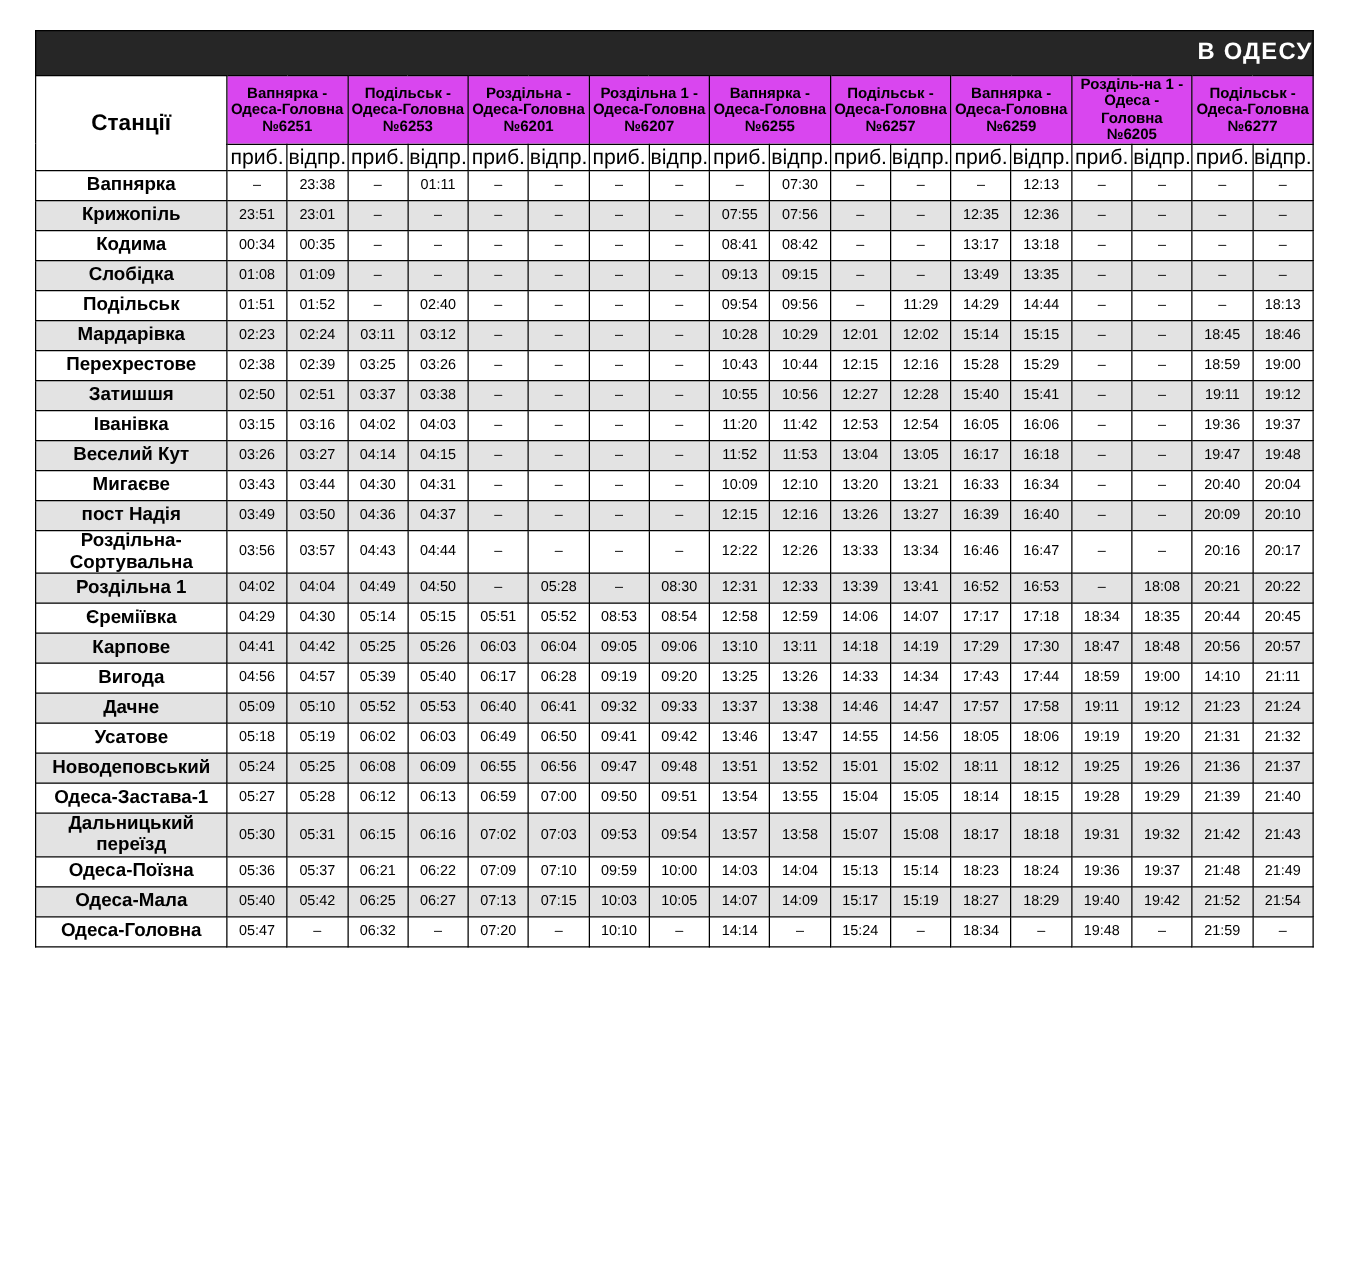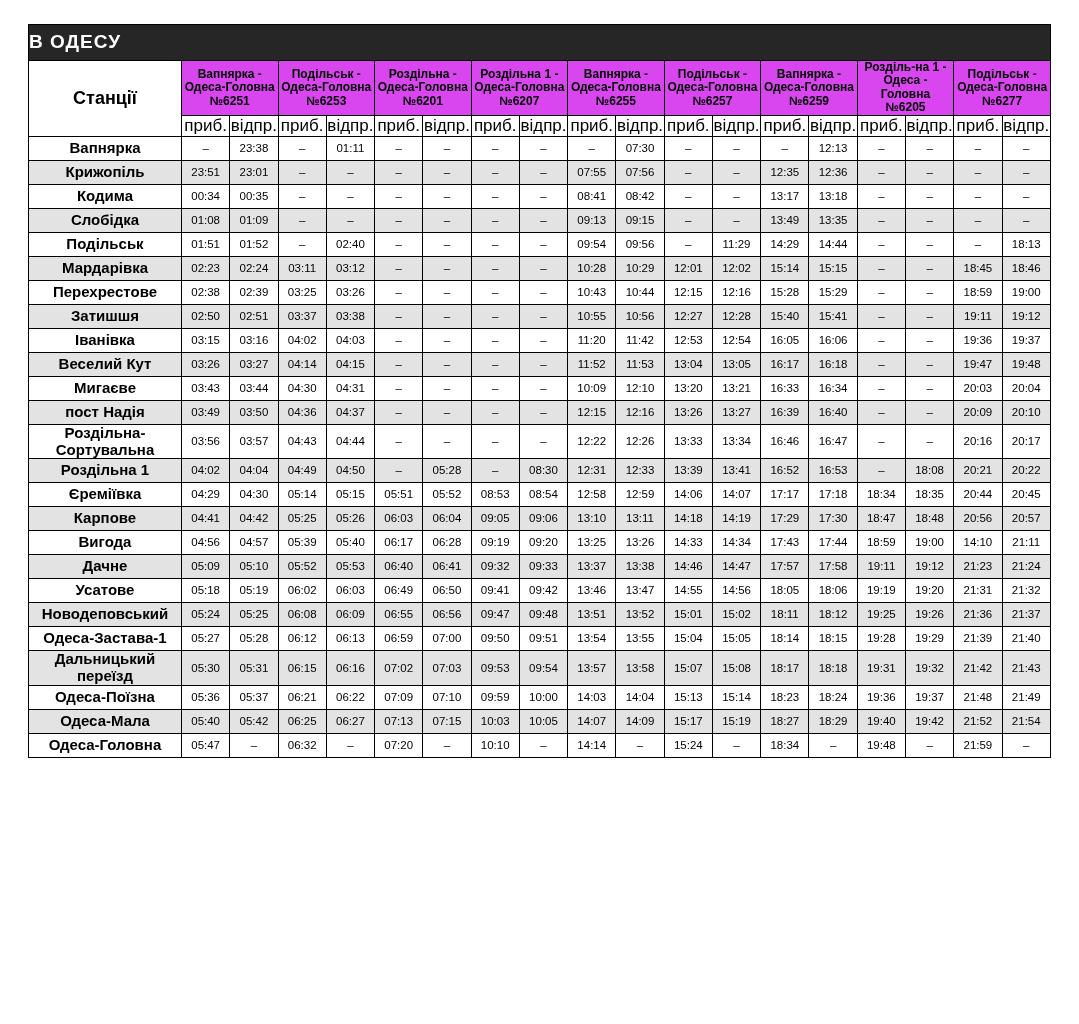--- a/index.html
+++ b/index.html
@@ -17,21 +17,21 @@
   .sheet {
     position: relative;
     width: 1079px;
     height: 1024px;
     box-sizing: border-box;
     padding: 24px 28px 8px 28px;
   }
   .title-bar {
     background: #262626;
     color: #ffffff;
-    text-align: left;
+    text-align: right;
     font-weight: bold;
     font-size: 19px;
     letter-spacing: 1px;
     padding: 6px 0 7px 0;
     border: 1px solid #000;
     border-bottom: none;
   }
   table.sched {
     border-collapse: collapse;
     width: 1023px;
@@ -372,21 +372,21 @@
           <td class="cell colw dash">–</td>
           <td class="cell colw dash">–</td>
           <td class="cell colw">10:09</td>
           <td class="cell colw">12:10</td>
           <td class="cell colw">13:20</td>
           <td class="cell colw">13:21</td>
           <td class="cell colw">16:33</td>
           <td class="cell colw">16:34</td>
           <td class="cell colw dash">–</td>
           <td class="cell colw dash">–</td>
-          <td class="cell colw">20:03</td>
+          <td class="cell colw">20:40</td>
           <td class="cell colw">20:04</td>
         </tr>
         <tr class="alt">
           <td class="st">пост Надія</td>
           <td class="cell colw">03:49</td>
           <td class="cell colw">03:50</td>
           <td class="cell colw">04:36</td>
           <td class="cell colw">04:37</td>
           <td class="cell colw dash">–</td>
           <td class="cell colw dash">–</td>

